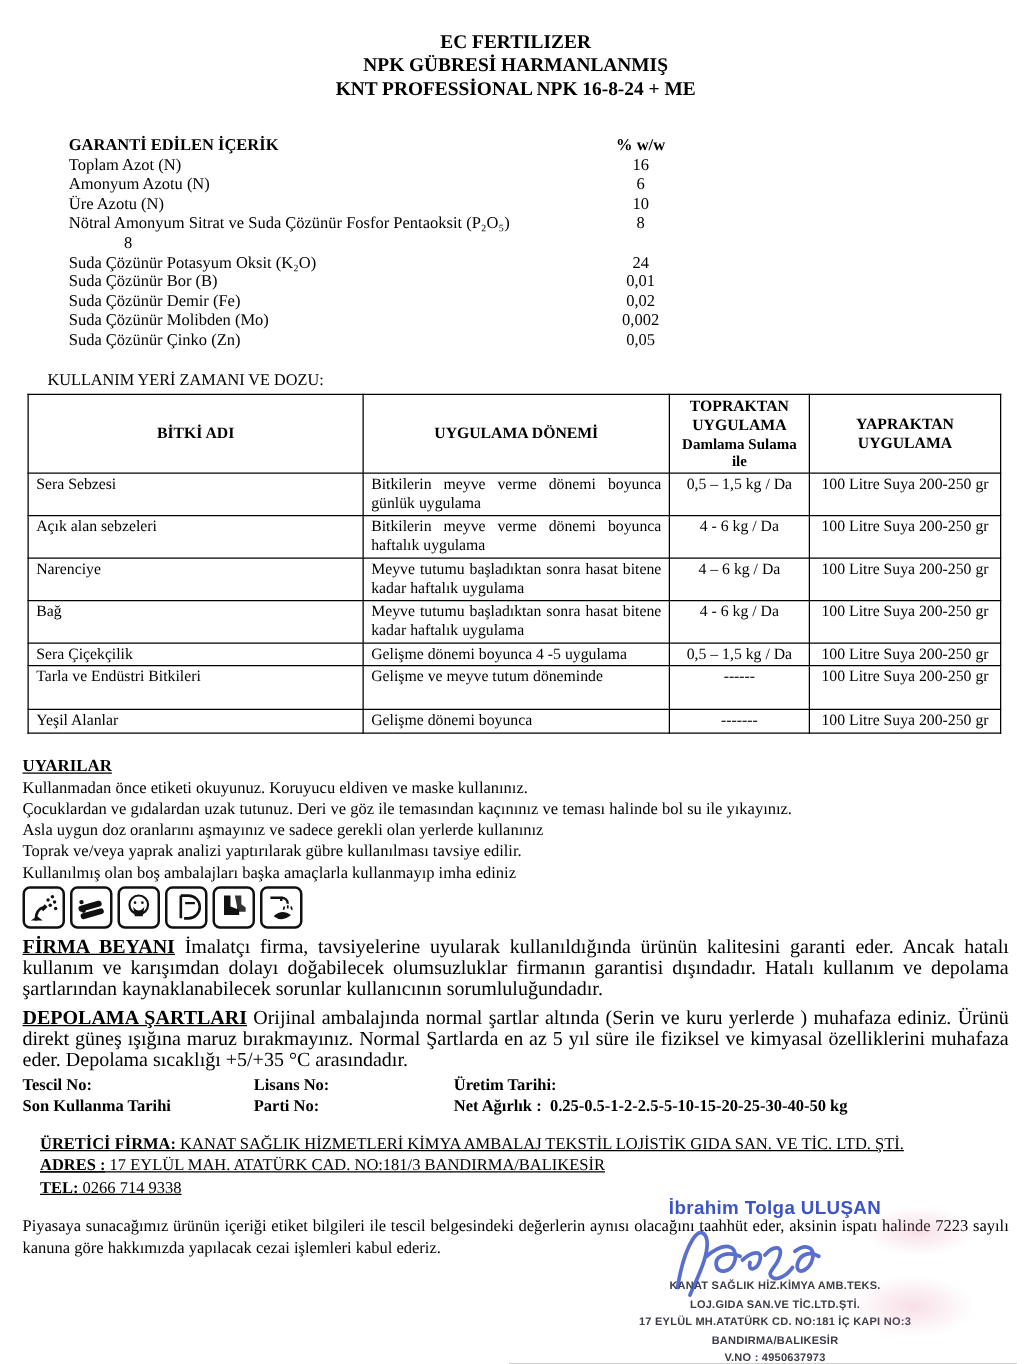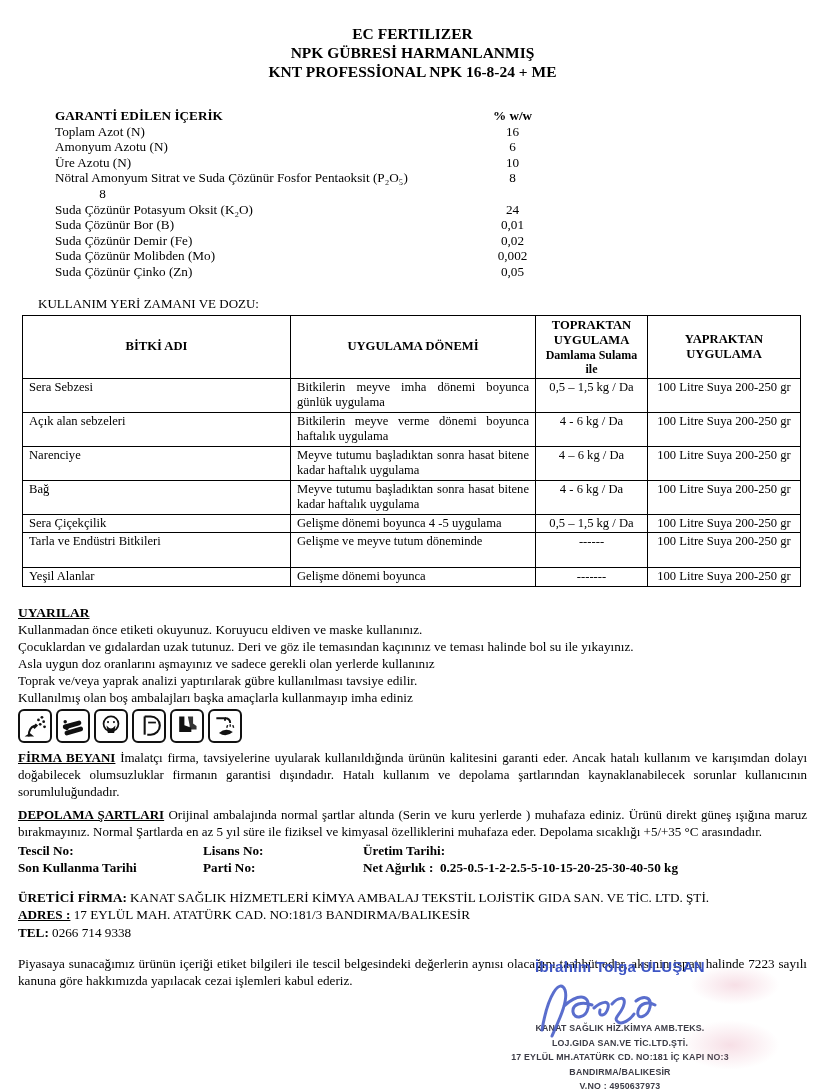--- a/index.html
+++ b/index.html
@@ -30,29 +30,29 @@
   td.c-soil,td.c-leaf{text-align:center;}
   tr.tall td{height:32px;}
   
   .warnings{margin:17px 0 0 18px;font-size:13.2px;line-height:17px;width:792px;}
   .warn-title{font-weight:bold;text-decoration:underline;font-size:13.5px;}
   
   .pictos{display:flex;gap:4px;margin:3px 0 0 18px;}
   .picto{width:30px;height:30px;border:2px solid #111;border-radius:6px;display:flex;align-items:center;justify-content:center;background:#fff;}
   .picto svg{display:block;}
   
-  .para{margin:6px 18px 0 18px;font-size:13px;line-height:17px;text-align:justify;}
+  .para{margin:6px 18px 0 18px;font-size:16px;line-height:17px;text-align:justify;}
   .lead{font-weight:bold;text-decoration:underline;}
   
   .reg{margin:2px 0 0 18px;font-size:13.2px;line-height:17.5px;font-weight:bold;}
   .reg-row{display:flex;}
   .reg-row .c1{width:185px;}
   .reg-row .c2{width:160px;}
   
-  .manu{margin:12px 18px 0 18px;font-size:13.2px;line-height:17.5px;}
+  .manu{margin:12px 18px 0 32px;font-size:13.2px;line-height:17.5px;text-decoration:underline;}
   .manu b{font-weight:bold;}
   .manu .u{text-decoration:underline;}
   
   .commit{margin:14px 18px 0 18px;font-size:13.2px;line-height:17px;text-align:justify;}
   
   .sig-block{position:absolute;left:470px;top:958px;width:300px;text-align:center;}
   .sig-name{font-family:"Liberation Sans", sans-serif;font-weight:bold;font-size:15px;color:#3d55c4;letter-spacing:.3px;}
   .sig-scribble{position:absolute;left:58px;top:18px;}
   .stamp{margin-top:46px;font-family:"Liberation Sans", sans-serif;font-weight:bold;font-size:8.8px;line-height:14.5px;color:#3c3c46;letter-spacing:.2px;}
   .bleed{position:absolute;background:radial-gradient(ellipse at center, rgba(225,140,165,.28), rgba(225,140,165,0) 70%);pointer-events:none;}
@@ -126,21 +126,21 @@
       <tr>
         <th>BİTKİ ADI</th>
         <th>UYGULAMA DÖNEMİ</th>
         <th><span>TOPRAKTAN UYGULAMA</span><span class="sub">Damlama Sulama ile</span></th>
         <th>YAPRAKTAN UYGULAMA</th>
       </tr>
     </thead>
     <tbody>
       <tr>
           <td>Sera Sebzesi</td>
-          <td class="c-period">Bitkilerin meyve imha dönemi boyunca günlük uygulama</td>
+          <td class="c-period">Bitkilerin meyve verme dönemi boyunca günlük uygulama</td>
           <td class="c-soil">0,5 – 1,5 kg / Da</td>
           <td class="c-leaf">100 Litre Suya 200-250 gr</td>
         </tr>
       <tr>
           <td>Açık alan sebzeleri</td>
           <td class="c-period">Bitkilerin meyve verme dönemi boyunca haftalık uygulama</td>
           <td class="c-soil">4 - 6 kg / Da</td>
           <td class="c-leaf">100 Litre Suya 200-250 gr</td>
         </tr>
       <tr>

